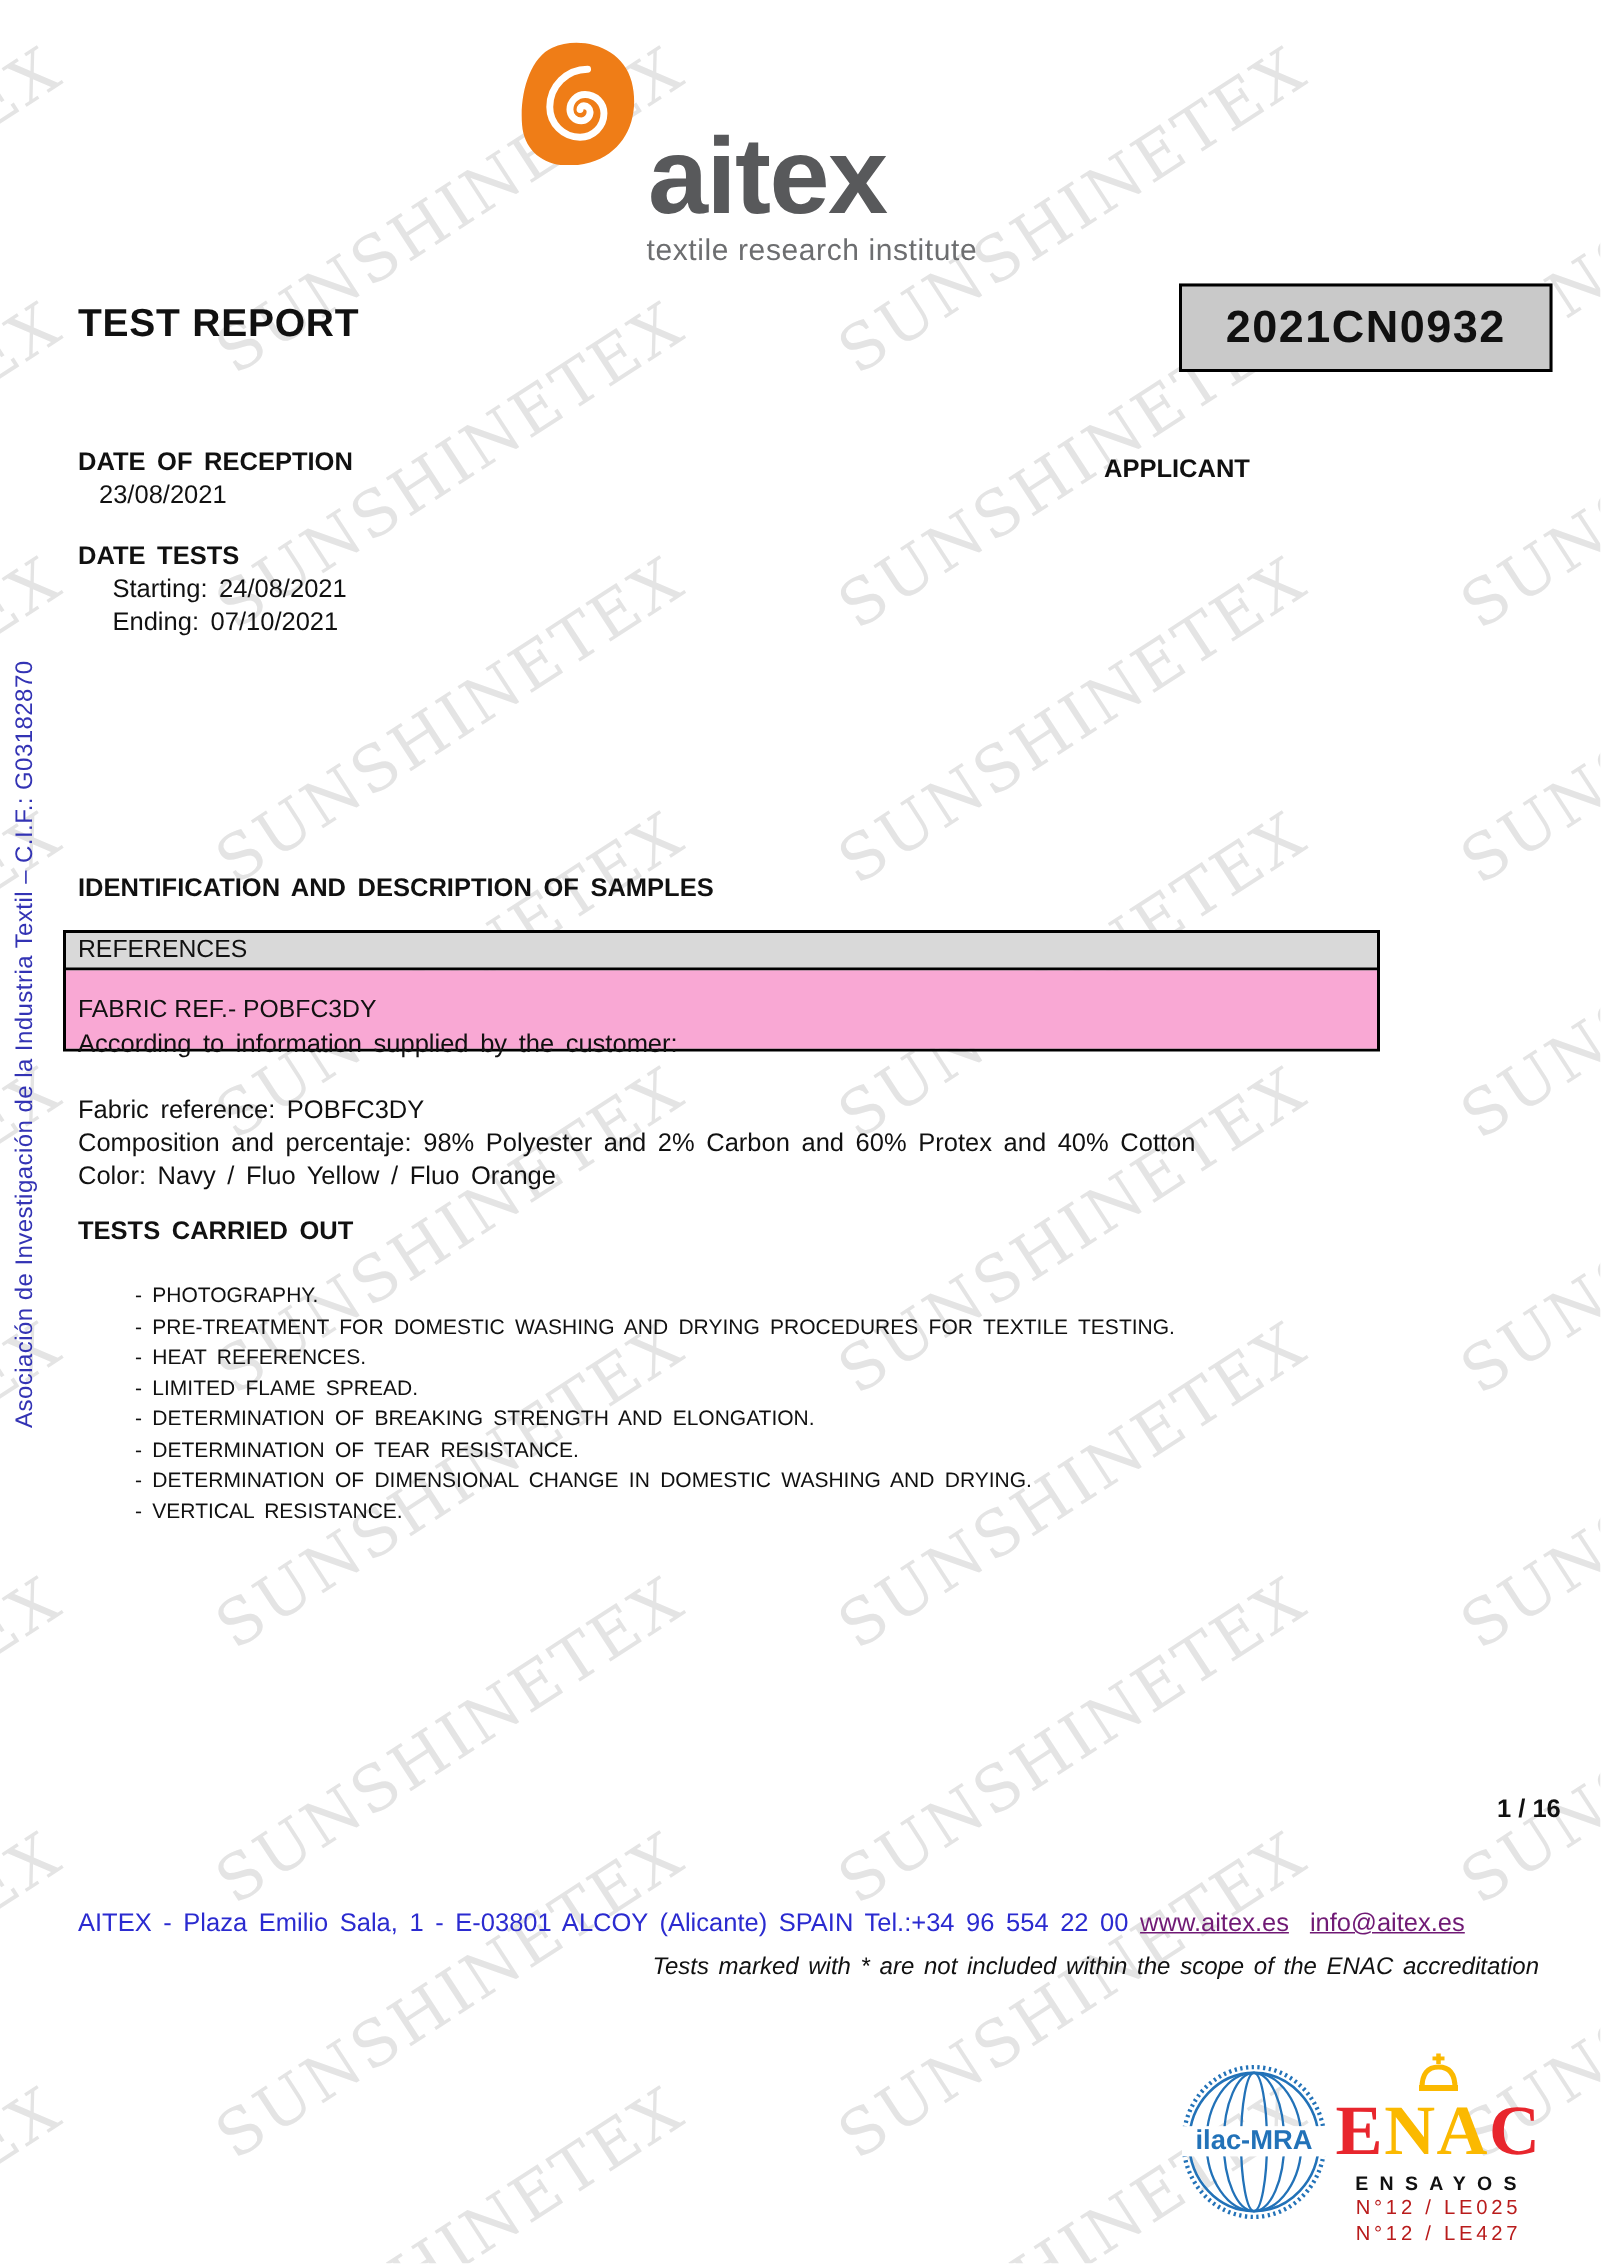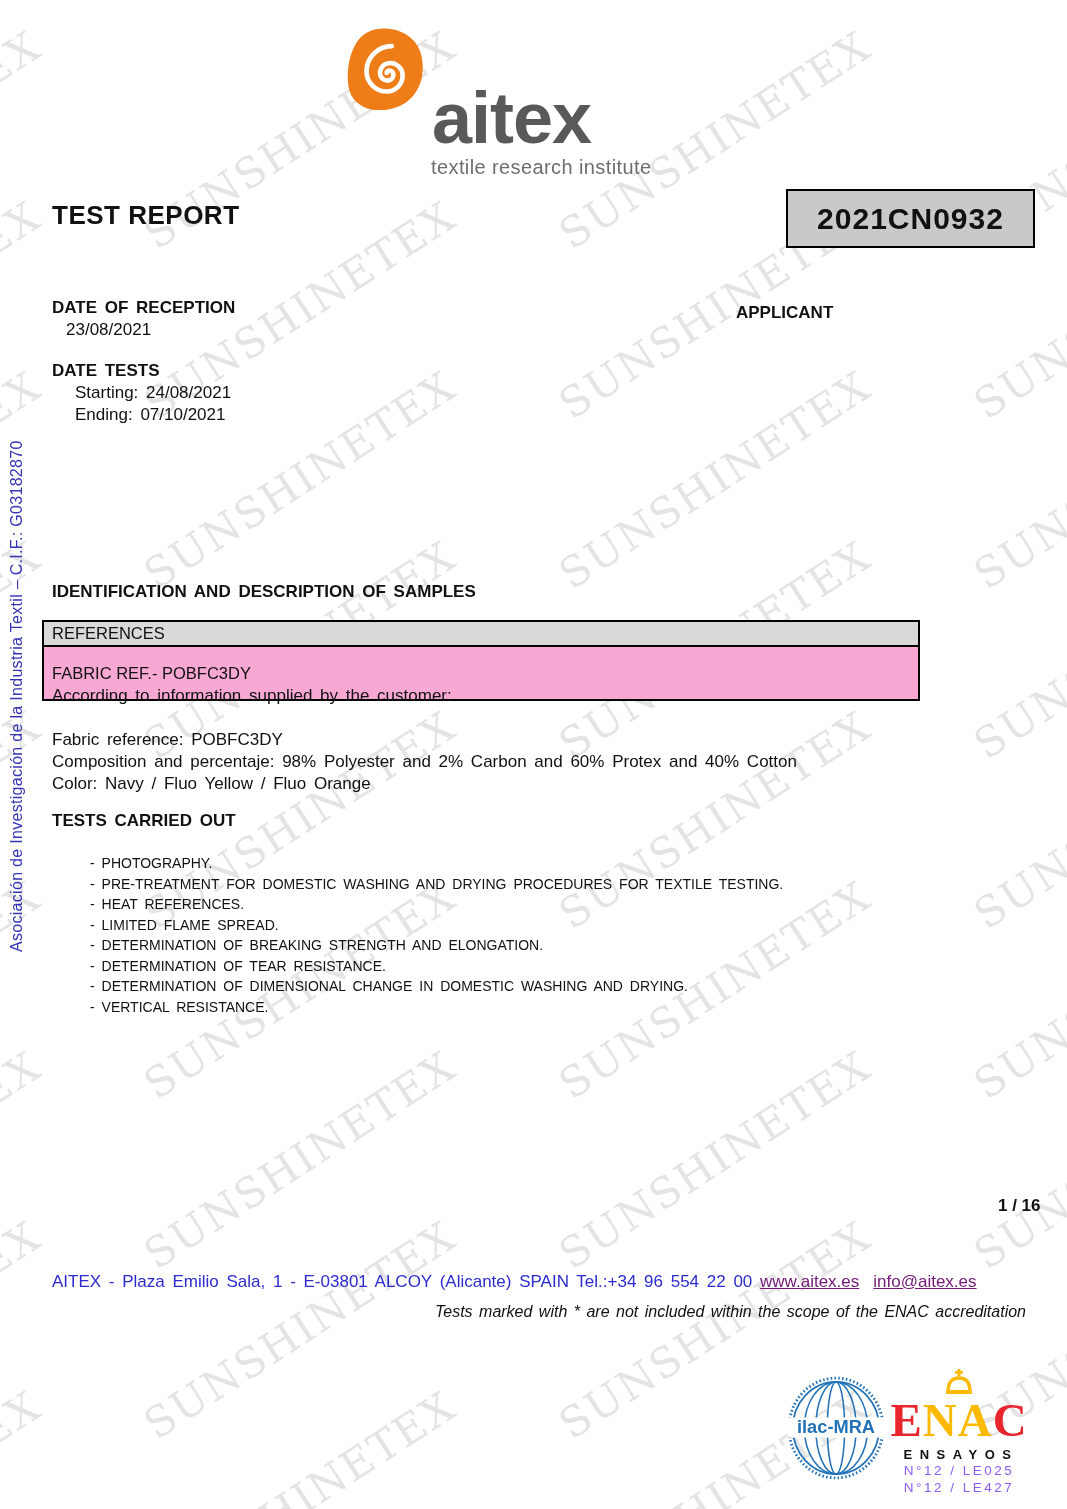--- a/index.html
+++ b/index.html
@@ -45,21 +45,21 @@
   .footer-line a{color:#701a75;text-decoration:underline;cursor:pointer;}
   .gap{display:inline-block;width:14px;}
   .note{font-size:16px;font-style:italic;word-spacing:2px;}
   .pagenum{font-size:17px;font-weight:bold;}
   
   .enac{width:150px;text-align:center;line-height:1;}
   .enac-word{font-family:"Liberation Serif",serif;font-size:47px;font-weight:bold;letter-spacing:1px;}
   .enac-red{color:#e8262d;}
   .enac-yellow{color:#fbb900;}
   .ensayos{font-size:13px;font-weight:bold;letter-spacing:7.5px;color:#111;margin-top:4px;margin-left:4px;}
-  .enac-num{font-size:13.5px;letter-spacing:2.5px;color:#8b5cf6;margin-top:3px;white-space:nowrap;}
+  .enac-num{font-size:13.5px;letter-spacing:2.5px;color:#b91c1c;margin-top:3px;white-space:nowrap;}
 </style>
 </head>
 <body>
 
 <div class="page">
 
   <div id="wm-layer">
       <div class="wm" style="left: -115px; top: 140px;">SUNSHINETEX</div>
       <div class="wm" style="left: 300px; top: 140px;">SUNSHINETEX</div>
       <div class="wm" style="left: 715px; top: 140px;">SUNSHINETEX</div>

